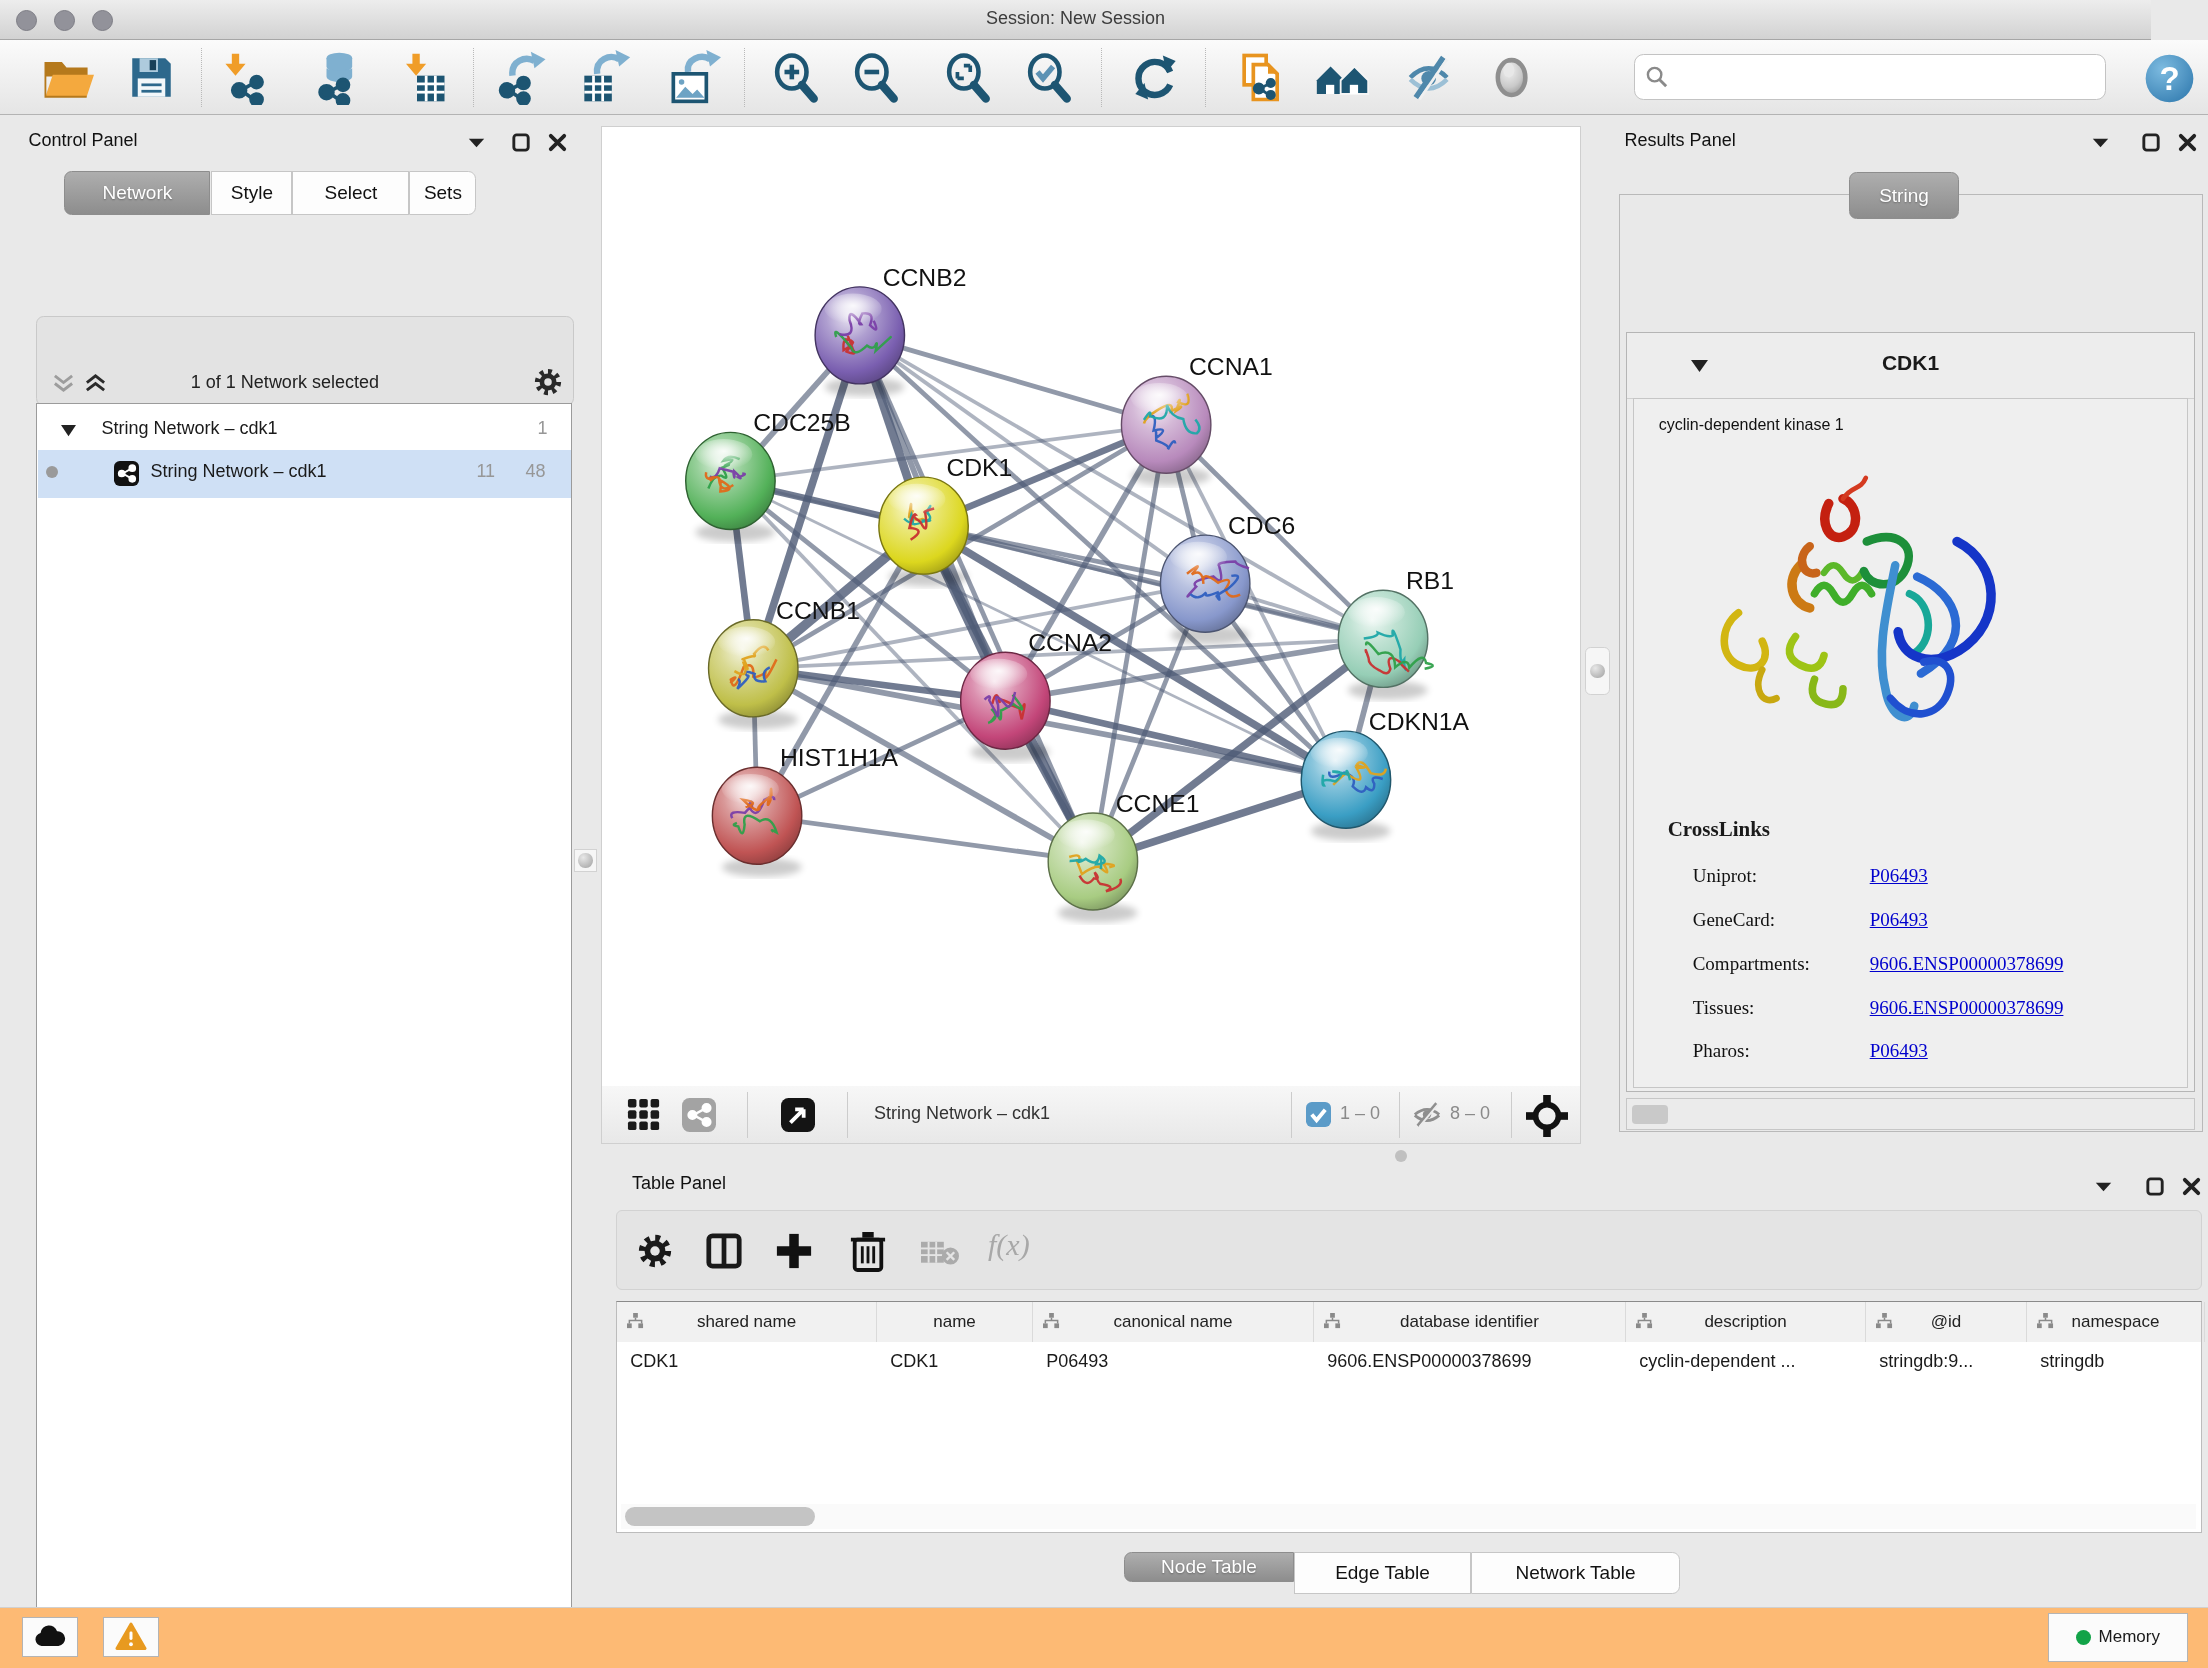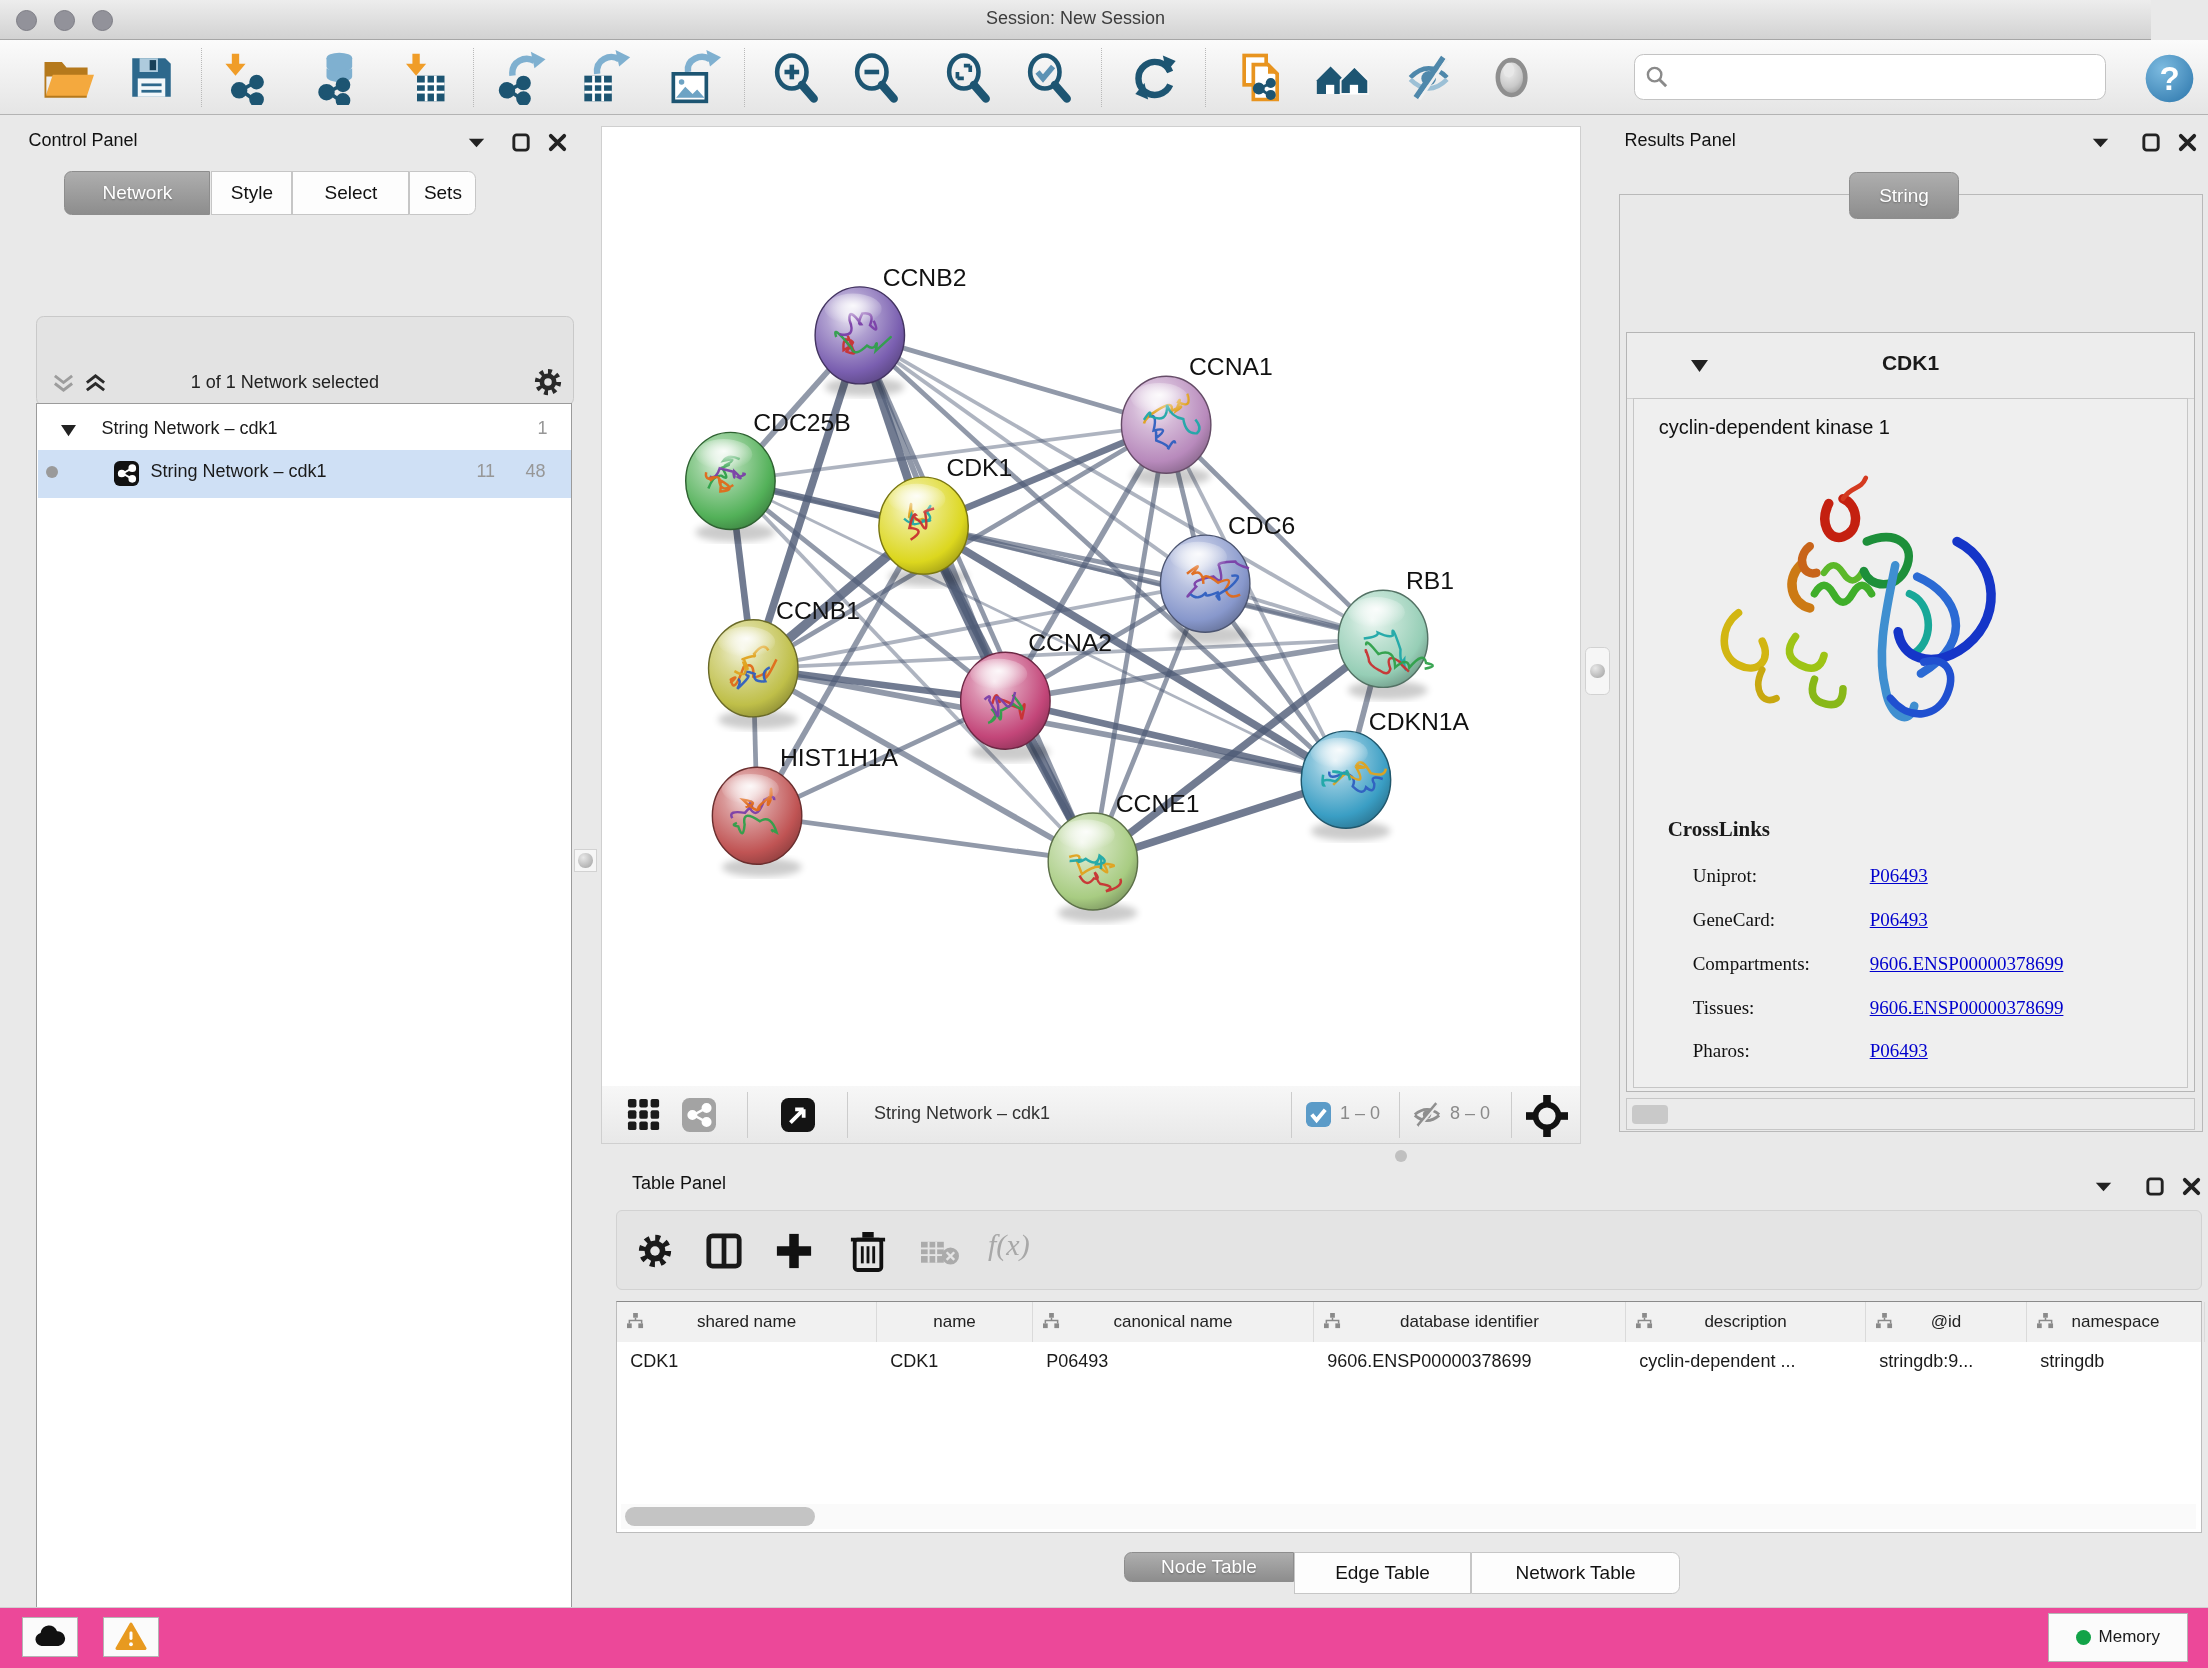--- a/index.html
+++ b/index.html
@@ -48,41 +48,41 @@
   #rp-tab{left:1849px;top:172px;width:108px;height:45px;background:linear-gradient(#aeaeae,#8d8d8d);
      border:1px solid #8d8d8d;border-radius:7.6px;color:#fff;font-size:19px;display:flex;align-items:center;
      justify-content:center;text-shadow:0 1px 1.9px rgba(0,0,0,.3);z-index:5;}
   #rp-btnbox{left:1626px;top:236px;width:569px;height:89px;background:#ebebeb;border:1px solid #c2c2c2;box-sizing:border-box;}
   .rp-btn{top:23px;height:44px;background:linear-gradient(#ffffff,#f0f0f0);border:1px solid #bdbdbd;border-radius:7.6px;
      font-size:18px;display:flex;align-items:center;justify-content:center;box-shadow:0 1px 1.9px rgba(0,0,0,.12);}
   #rp-main{left:1626px;top:332px;width:569px;height:760px;background:#ededed;border:1px solid #b5b5b5;box-sizing:border-box;}
   #rp-gene-hdr{left:0;top:0;width:100%;height:65px;border-bottom:1px solid #cfcfcf;}
   #rp-gene-name{font-size:21px;font-weight:bold;}
   #rp-sub{left:5.7px;top:65px;width:555px;height:690px;background:#efefef;border:1px solid #c6c6c6;box-sizing:border-box;}
-  #rp-desc{font-size:20px;color:#111;}
+  #rp-desc{font-size:16px;color:#111;}
   .xl-serif{font-family:"Liberation Serif","DejaVu Serif",serif;}
   #xl-title{font-size:21px;font-weight:bold;}
   .xl-label{font-size:19px;color:#111;}
   .xl-link{font-size:19px;color:#0000cd;text-decoration:underline;}
   #rp-scroll{left:1626px;top:1098px;width:569px;height:32px;background:#ebebeb;border:1px solid #c6c6c6;box-sizing:border-box;}
   
   #tp-toolbar{left:616px;top:1210px;width:1586px;height:80px;background:#e4e4e4;border:1px solid #d2d2d2;border-radius:6px;box-sizing:border-box;}
   #tp-table{left:616px;top:1301px;width:1586px;height:232px;background:#fff;border:1px solid #bcbcbc;border-top:1.9px solid #8a8a8a;box-sizing:border-box;}
   #tp-header{position:absolute;left:0;top:0;height:40px;width:100%;background:#f1f1f1;border-bottom:1px solid #d0d0d0;display:flex;}
   .th{position:relative;height:40px;border-right:1px solid #dadada;display:flex;align-items:center;justify-content:center;
       font-size:17px;color:#222;box-sizing:border-box;overflow:hidden;flex:none;}
   .th .colicon{position:absolute;left:9.5px;top:11.4px;}
   .td-row{position:absolute;left:0;top:40px;height:38px;width:100%;display:flex;background:#fff;}
   .td{height:38px;display:flex;align-items:center;padding-left:13.3px;font-size:18px;box-sizing:border-box;
       overflow:hidden;white-space:nowrap;flex:none;}
   #tp-hscroll{position:absolute;left:3.8px;top:202px;width:1575px;height:25px;background:#fafafa;}
   #tp-thumb{position:absolute;left:3.8px;top:2.9px;width:190px;height:19px;border-radius:9.5px;background:#c4c4c4;}
   #tp-tabs .tab{font-size:19px;}
   
-  #statusbar{left:0;top:1607px;width:2208px;height:61px;background:#ec4899;border-top:1px solid #d0d0d0;}
+  #statusbar{left:0;top:1607px;width:2208px;height:61px;background:#fdba74;border-top:1px solid #d0d0d0;}
   .sbtn{top:8.6px;height:38px;background:#fbfbfb;border:1.9px solid #b4b4b4;display:flex;align-items:center;justify-content:center;}
   #memory-btn{left:2048px;top:4.8px;width:138px;height:47px;font-size:17px;gap:7.6px;}
   #memory-dot{width:15px;height:15px;border-radius:50%;background:#12a348;}
   .splitter{background:#f6f6f6;border:1px solid #d2d2d2;display:flex;align-items:center;justify-content:center;}
   .splitter .knob{width:14.3px;height:14.3px;border-radius:50%;background:radial-gradient(circle at 35% 30%,#e8e8e8,#9f9f9f);}
   .dotknob{width:12.4px;height:12.4px;border-radius:50%;background:#c0c0c0;}
 </style>
 </head>
 <body>
 

